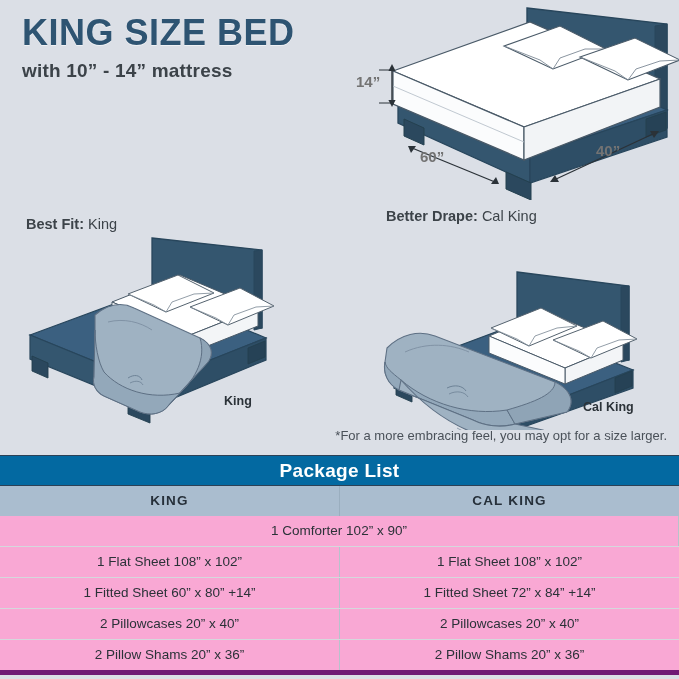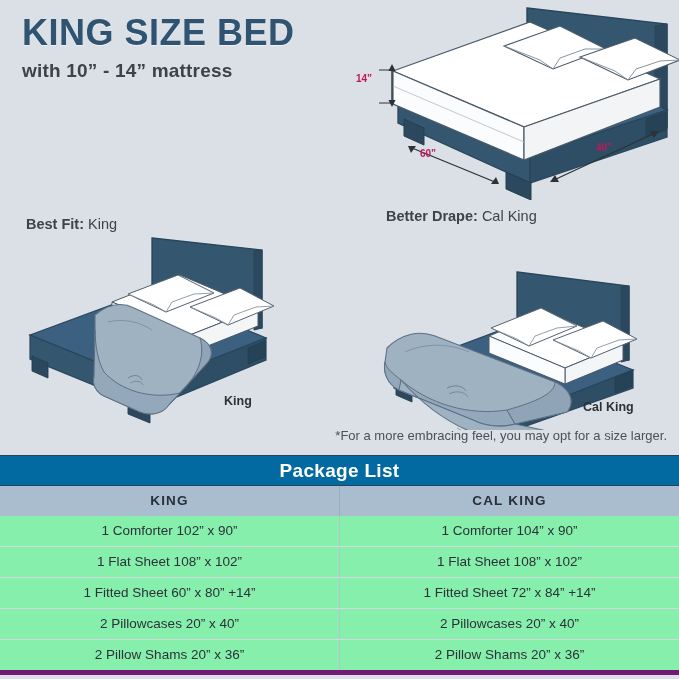--- a/index.html
+++ b/index.html
@@ -60,23 +60,23 @@
     position: absolute;
     font-size: 12.5px;
     font-weight: bold;
     color: #2b3238;
     white-space: nowrap;
   }
 
   
   .dim {
     position: absolute;
-    font-size: 10px;
-    font-weight: bold;
-    color: #be185d;
+    font-size: 15px;
+    font-weight: bold;
+    color: #737373;
     white-space: nowrap;
   }
 
   
   .footnote {
     position: absolute;
     right: 12px;
     top: 428px;
     font-size: 13px;
     color: #4a5159;
@@ -113,21 +113,21 @@
     font-size: 13.5px;
     font-weight: bold;
     color: #26303a;
     line-height: 30px;
     letter-spacing: 1.2px;
   }
   .col-header.left  { border-right: 1px solid #9aaebf; }
 
   .data-row {
     display: flex;
-    background: #86efac;
+    background: #f9a8d4;
     height: 30px;
     border-bottom: 1px solid #d5d8dc;
   }
   .data-row:last-child { border-bottom: 5px solid #701a75; }
   .cell {
     flex: 1 1 50%;
     text-align: center;
     font-size: 13.5px;
     color: #2b3238;
     line-height: 30px;
@@ -300,21 +300,20 @@
 
     <div class="pkg-header">Package List</div>
 
     <div class="col-header-row">
       <div class="col-header left">KING</div>
       <div class="col-header right">CAL KING</div>
     </div>
 
     <div class="data-row">
       <div class="cell left">1 Comforter 102”  x 90”</div>
-      <div class="cell right">1 Comforter 104”  x 90”</div>
     </div>
     <div class="data-row">
       <div class="cell left">1 Flat Sheet 108”  x 102”</div>
       <div class="cell right">1 Flat Sheet 108”  x 102”</div>
     </div>
     <div class="data-row">
       <div class="cell left">1 Fitted Sheet 60”  x 80”  +14”</div>
       <div class="cell right">1 Fitted Sheet 72”  x 84”  +14”</div>
     </div>
     <div class="data-row">

